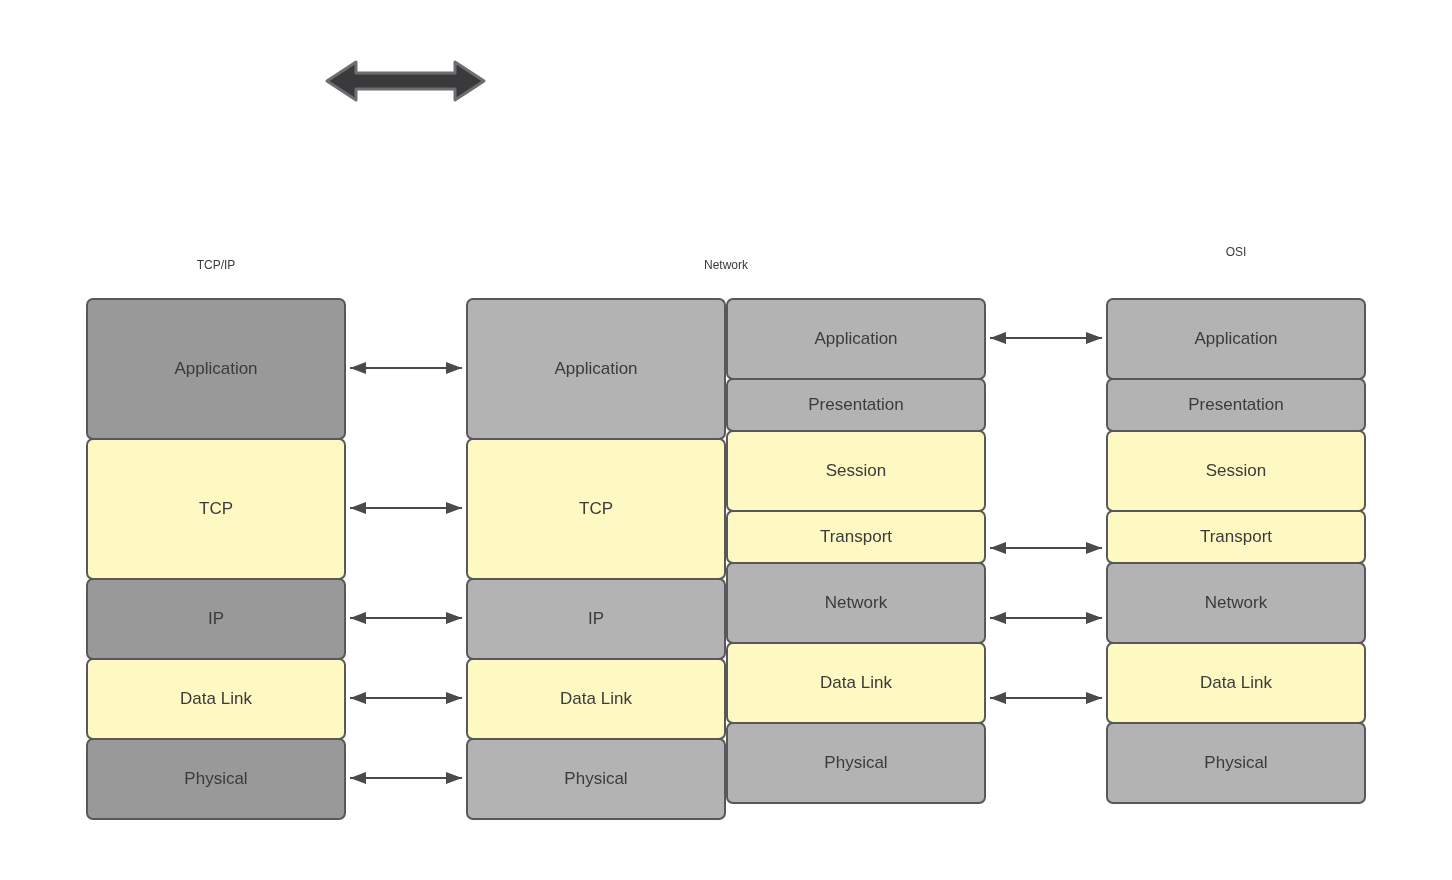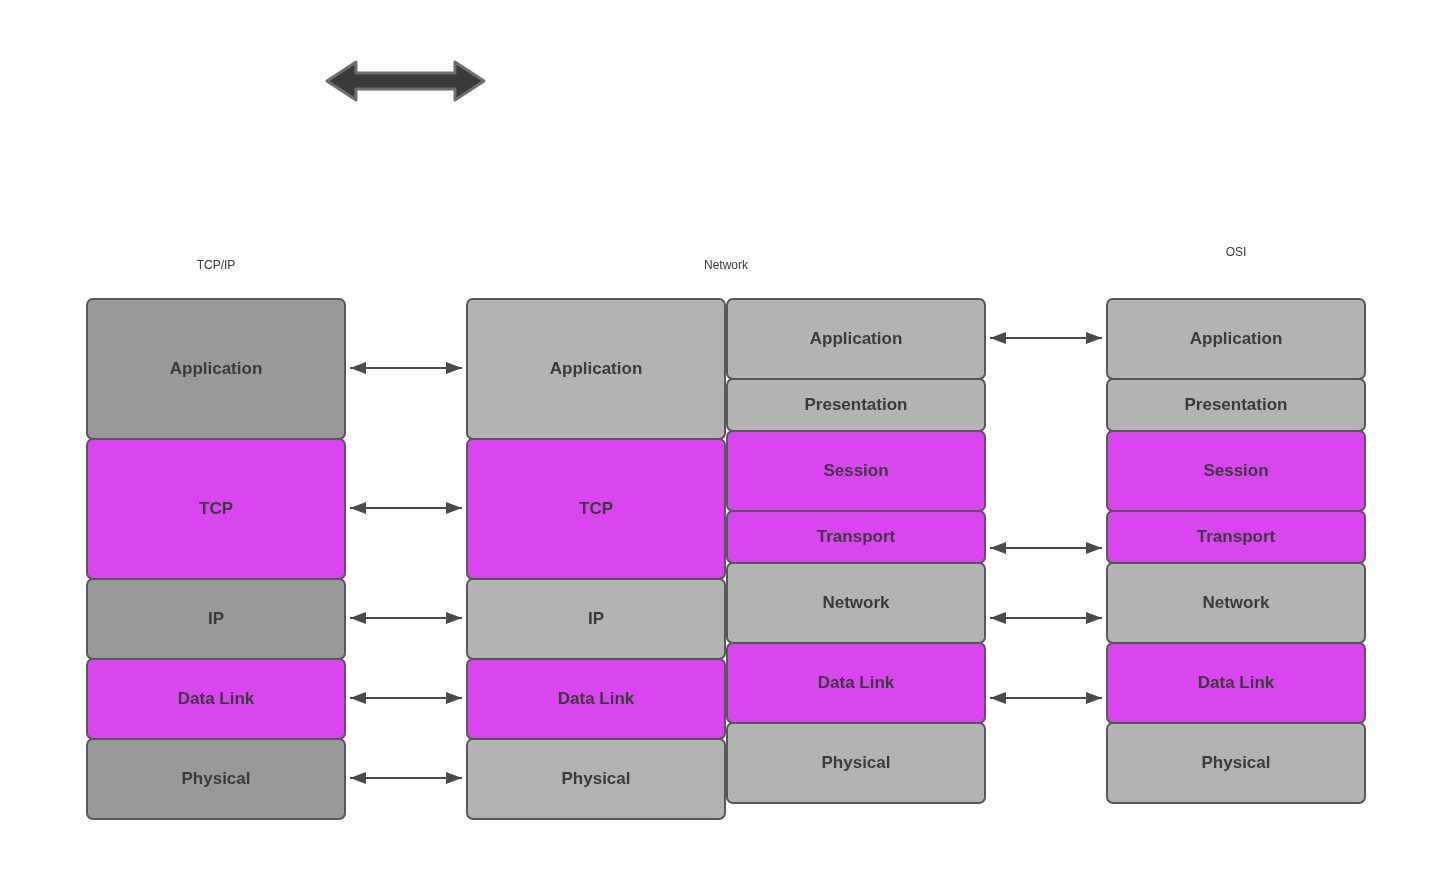--- a/index.html
+++ b/index.html
@@ -4,34 +4,34 @@
 <style>
   html,body{margin:0;padding:0;}
   body{
     width:1452px;height:880px;position:relative;background:#ffffff;
     font-family:"Liberation Sans","DejaVu Sans",sans-serif;overflow:hidden;
   }
   .hdr{
     position:absolute;text-align:center;font-size:12px;color:#3a3a3a;
     height:22px;line-height:22px;
   }
-  .stack{position:absolute;width:260px;font-weight:bold;}
+  .stack{position:absolute;width:260px;}
   .layer{
     box-sizing:border-box;width:260px;
     border:2px solid #58585a;border-radius:7px;
     display:flex;align-items:center;justify-content:center;
     font-size:17px;color:#3b3b3b;text-align:center;
   }
   .layer + .layer{margin-top:-2px;}
   .h140{height:142px;}
   .h80{height:82px;}
   .h60{height:54px;}
   .dark{background:#999999;}
   .light{background:#b3b3b3;}
-  .white{background:#d946ef;}
+  .white{background:#fef9c3;}
   svg.overlay{position:absolute;left:0;top:0;pointer-events:none;}
   .conn{stroke:#4a4a4a;stroke-width:2;}
 </style>
 </head>
 <body>
 
 <div class="hdr" style="left:86px;top:254px;width:260px;">TCP/IP</div>
 <div class="hdr" style="left:466px;top:254px;width:520px;">Network</div>
 <div class="hdr" style="left:1106px;top:241px;width:260px;">OSI</div>
 

